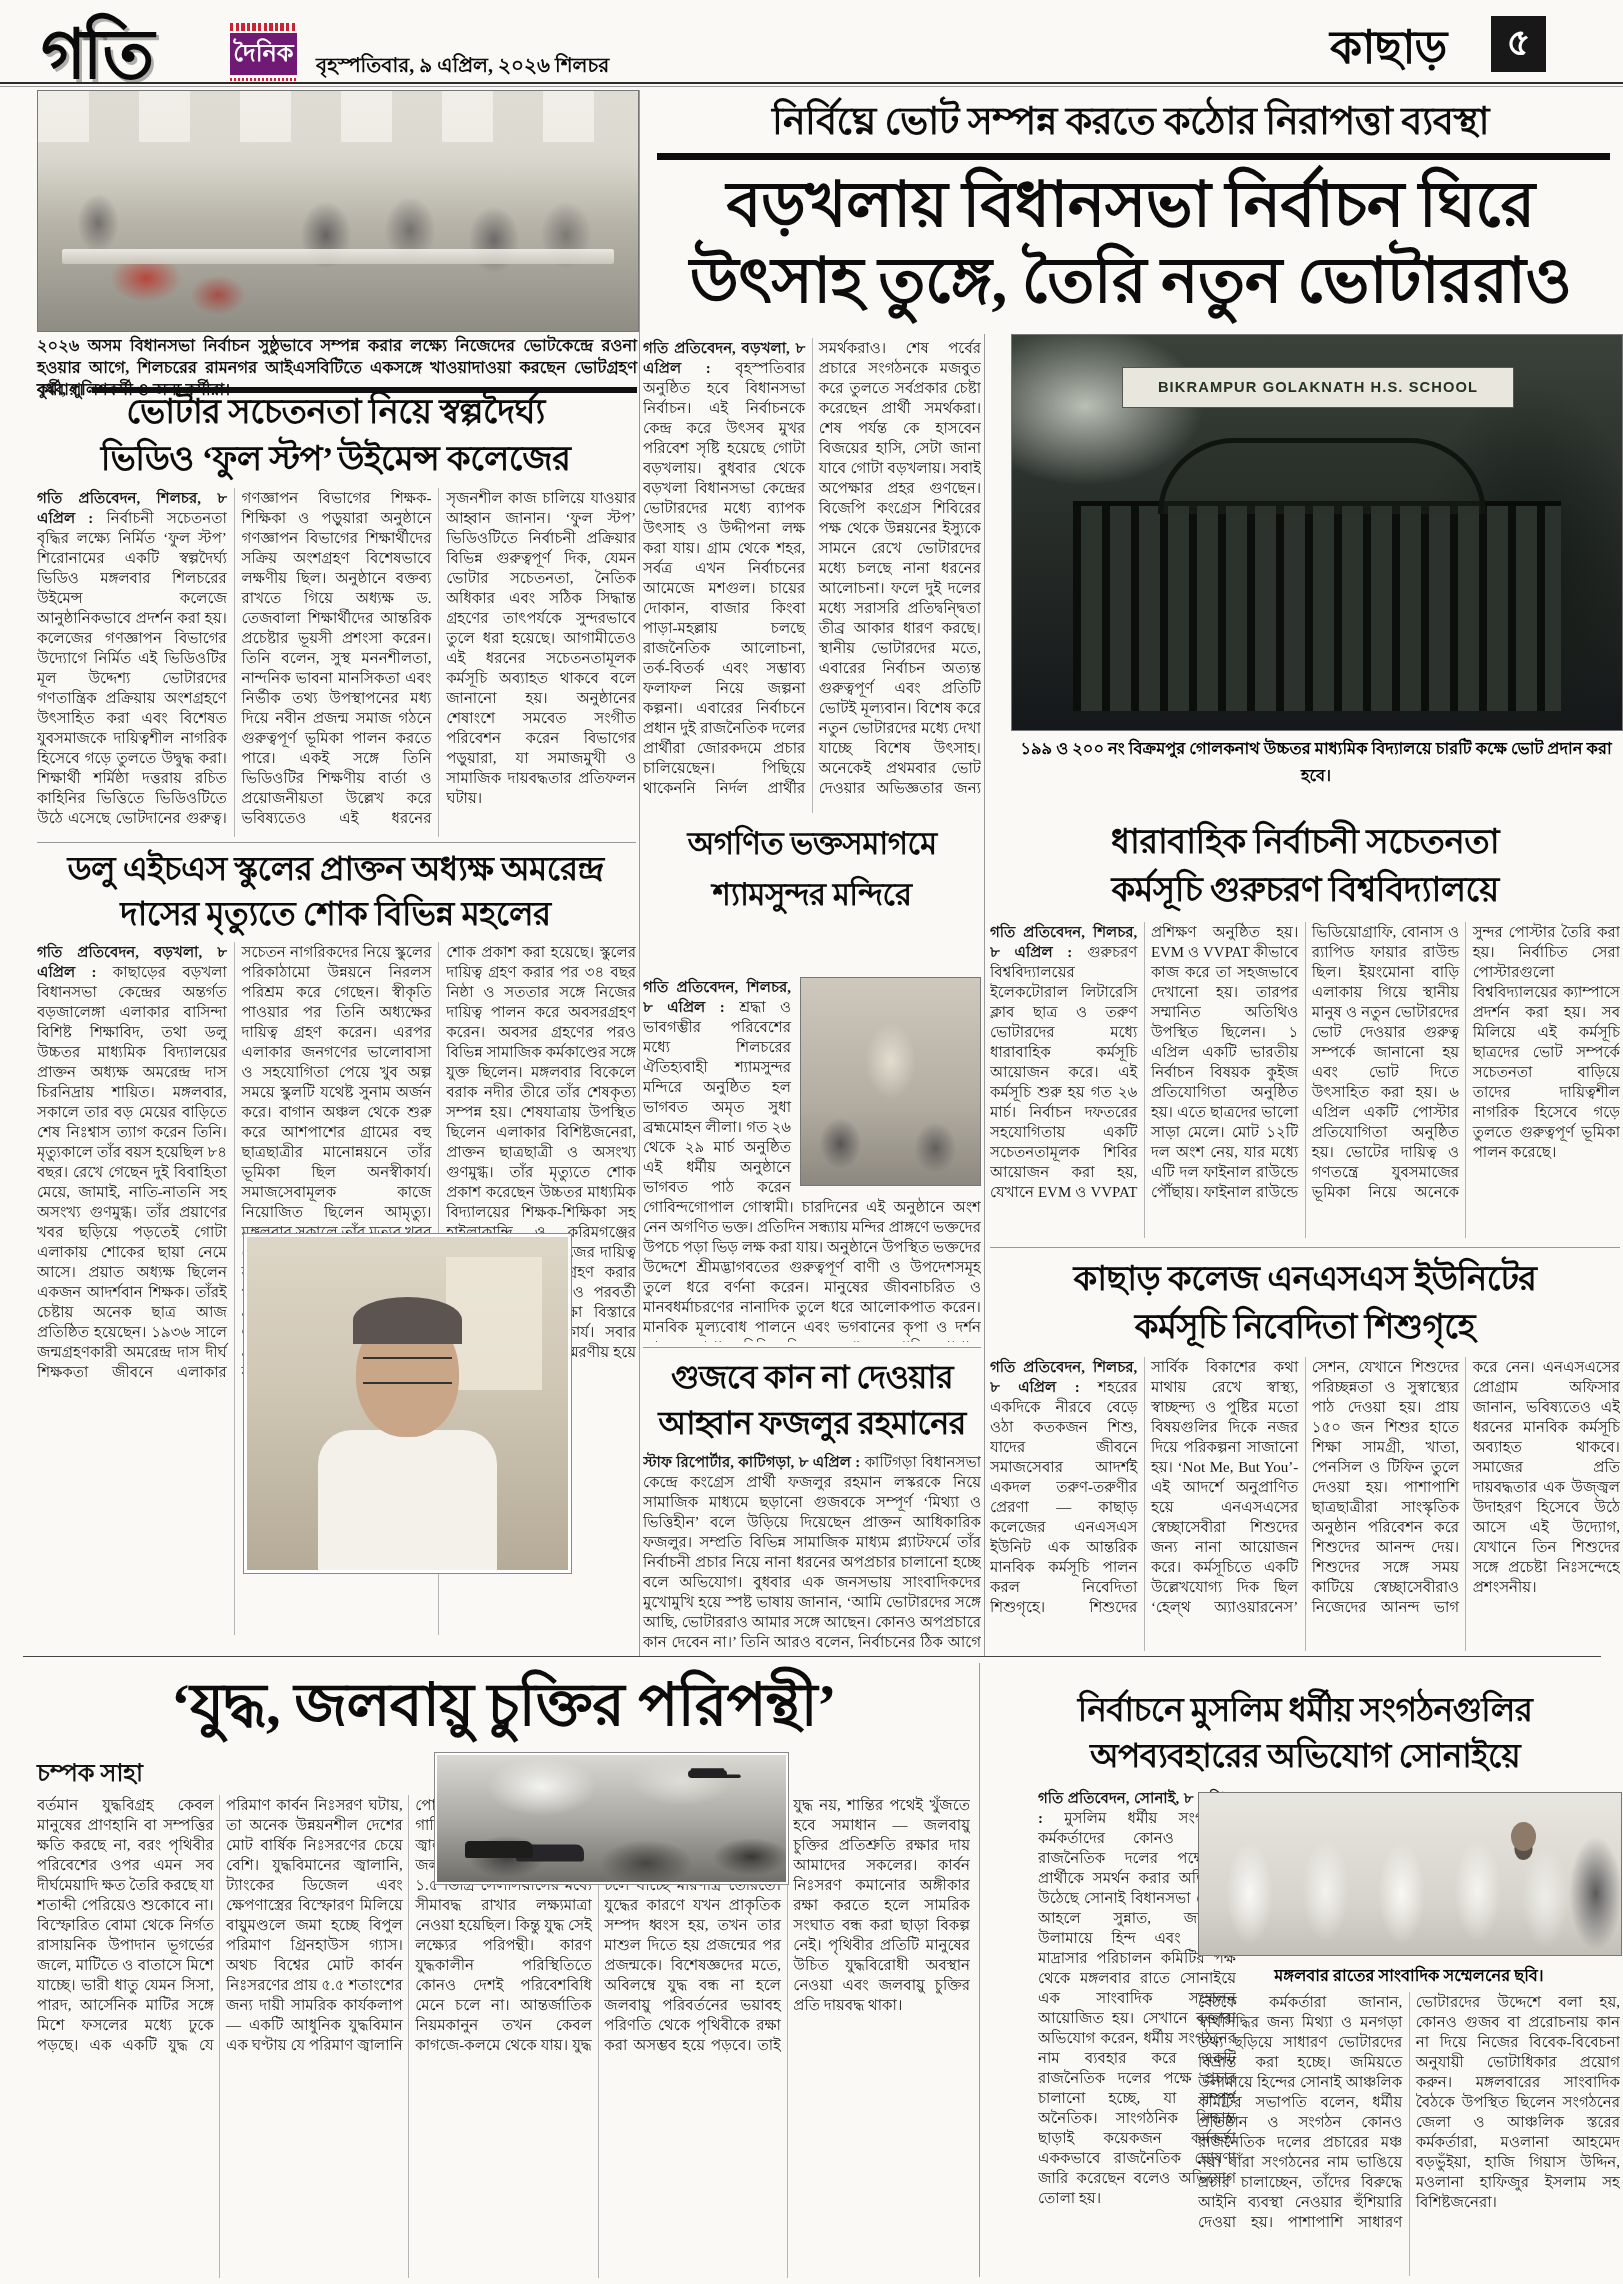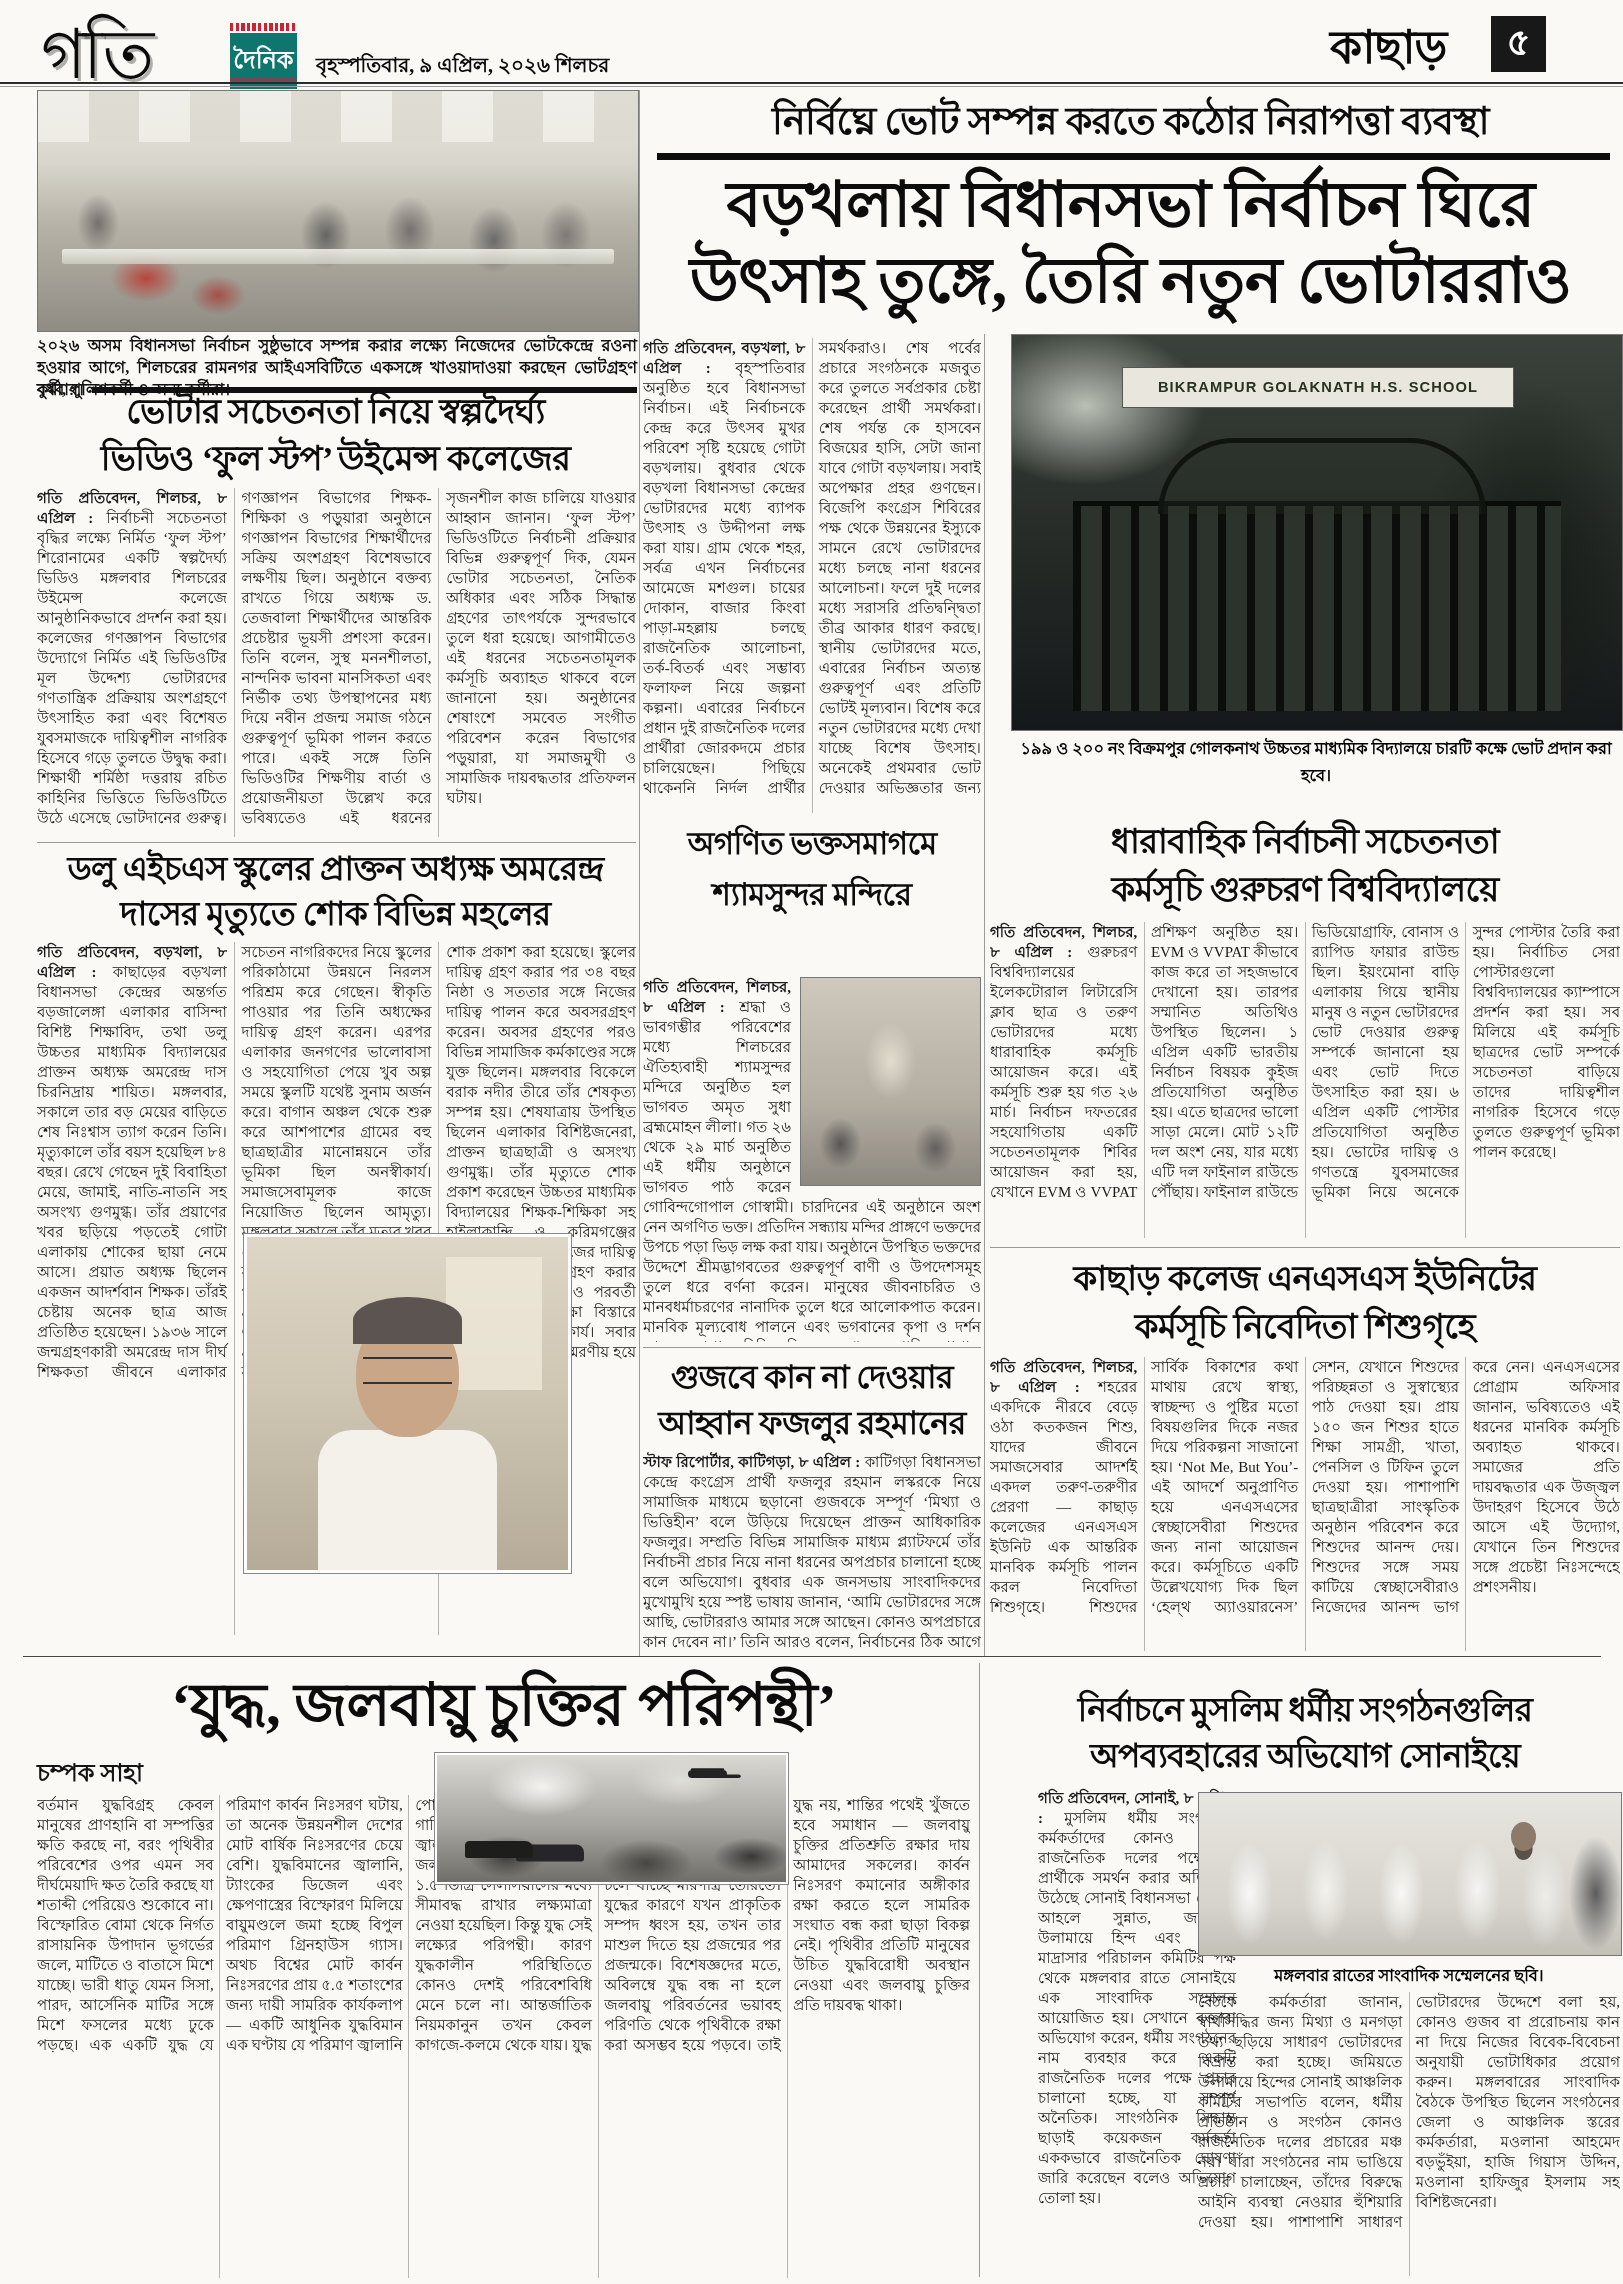--- a/index.html
+++ b/index.html
@@ -20,23 +20,23 @@
   .photo{position:absolute;overflow:hidden;border:0.6px solid #777;}
   .lastline{display:flex;align-items:center;gap:8px;}
   .fillerbar{flex:1;height:5.6px;background:#101010;}
 </style>
 </head>
 <body>
 
 <div id="page">
 
   <div class="abs" style="left:0;top:0;width:1623px;height:83px;">
-    <div class="abs" style="left:41px;top:1.1px;font-size:69px;font-weight:400;letter-spacing:-3.4px;color:#0a0a0a;text-shadow:2.8px 2.8px 0 rgba(0,0,0,0.30);">গতি</div>
+    <div class="abs" style="left:41px;top:1.1px;font-size:69px;font-weight:700;letter-spacing:-3.4px;color:#0a0a0a;text-shadow:2.8px 2.8px 0 rgba(0,0,0,0.30);">গতি</div>
     <div class="abs" style="left:230px;top:22.5px;width:67px;height:8px;background:repeating-linear-gradient(90deg,#c23,#c23 3.4px,transparent 3.4px,transparent 5.6px);"></div>
-    <div class="abs" style="left:230px;top:33px;width:67px;height:56px;background:#0f766e;color:#fff;display:flex;align-items:center;justify-content:center;font-weight:bold;font-size:24px;">দৈনিক</div>
+    <div class="abs" style="left:230px;top:33px;width:67px;height:42px;background:#701a75;color:#fff;display:flex;align-items:center;justify-content:center;font-weight:bold;font-size:24px;">দৈনিক</div>
     <div class="abs" style="left:230px;top:78px;width:67px;height:3.4px;background:repeating-linear-gradient(90deg,#c23,#c23 2.3px,transparent 2.3px,transparent 4px);"></div>
     <div class="abs" style="left:316px;top:50px;font-size:20px;font-weight:bold;color:#0c0c0c;">বৃহস্পতিবার, ৯ এপ্রিল, ২০২৬ শিলচর</div>
     <div class="abs" style="left:1330px;top:12.4px;font-size:46px;font-weight:900;letter-spacing:-1.1px;color:#0a0a0a;">কাছাড়</div>
     <div class="abs" style="left:1491px;top:16px;width:55px;height:56px;background:#181818;color:#fff;display:flex;align-items:center;justify-content:center;font-size:37px;font-weight:bold;">৫</div>
     <div class="rule" style="left:0;top:82px;width:1623px;height:2.3px;background:#2b2b2b;"></div>
     <div class="rule" style="left:0;top:86px;width:1623px;height:0.6px;background:#999;"></div>
   </div>
 
   <div class="photo" style="left:37px;top:90px;width:600px;height:240px;
               background:

